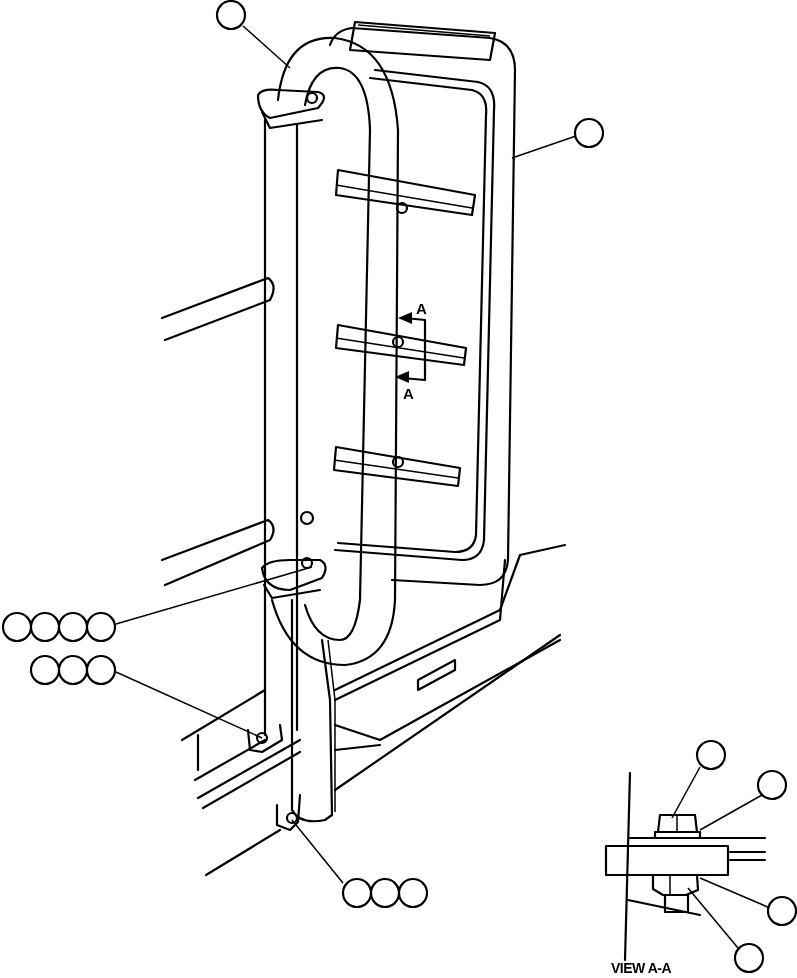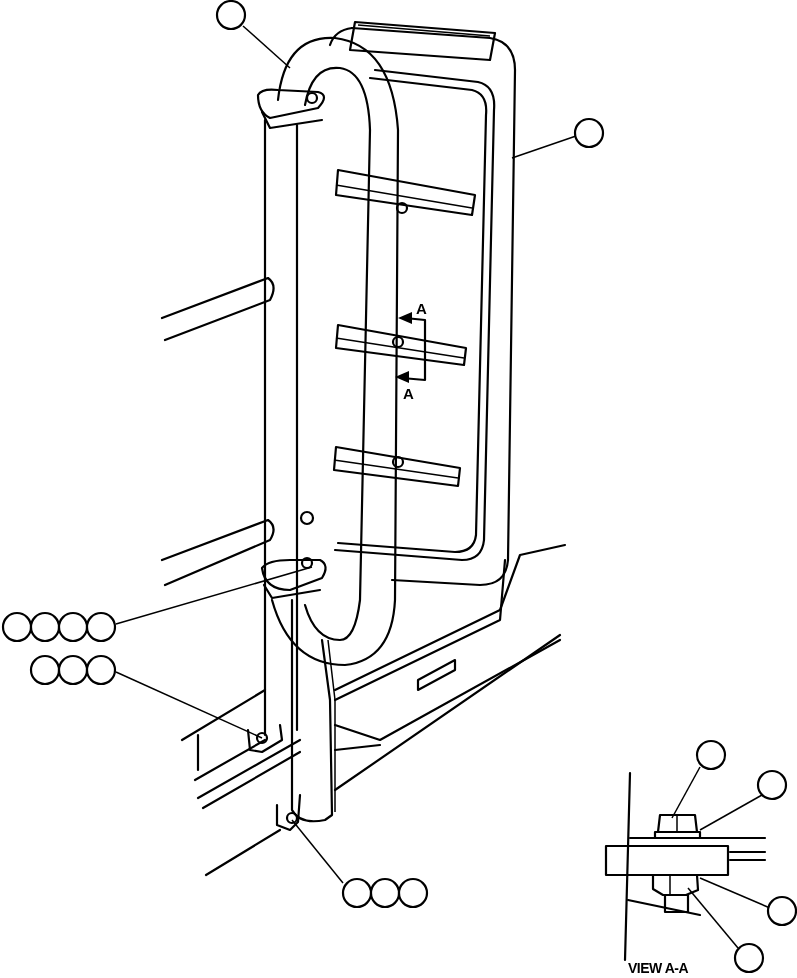--- a/index.html
+++ b/index.html
@@ -2,21 +2,21 @@
 <html><head>
 <meta charset="utf-8">
 <style>
   html, body { margin:0; padding:0; background:#ffffff; }
   #canvas { position:relative; width:797px; height:978px; background:#fff; overflow:hidden; }
   svg { position:absolute; left:0; top:0; }
   .ln { stroke:#000; stroke-width:2.2; fill:none; stroke-linejoin:round; stroke-linecap:round; }
   .thin { stroke:#000; stroke-width:1.5; fill:none; }
   .callout { stroke:#000; stroke-width:2.2; fill:#fff; }
   .label { position:absolute; font-family:"Liberation Sans", sans-serif; font-weight:bold; color:#000; }
-  #view-label { left:628px; top:960px; font-size:14px; letter-spacing:-0.5px;text-align:right; }
+  #view-label { left:611px; top:960px; font-size:14px; letter-spacing:-0.5px;text-align:right; }
   #sec-a-top { left:416px; top:300px; font-size:15px; }
   #sec-a-bot { left:403px; top:385px; font-size:15px; }
 </style>
 </head>
 <body>
 
 <div id="canvas">
 <svg width="797" height="978" viewBox="0 0 797 978">
 
   <g>

